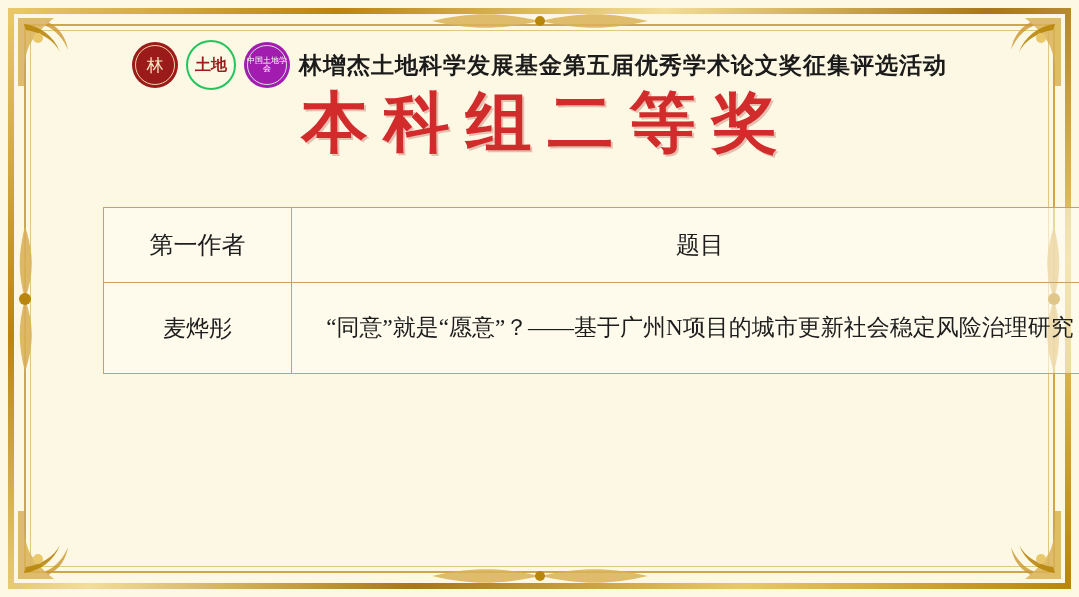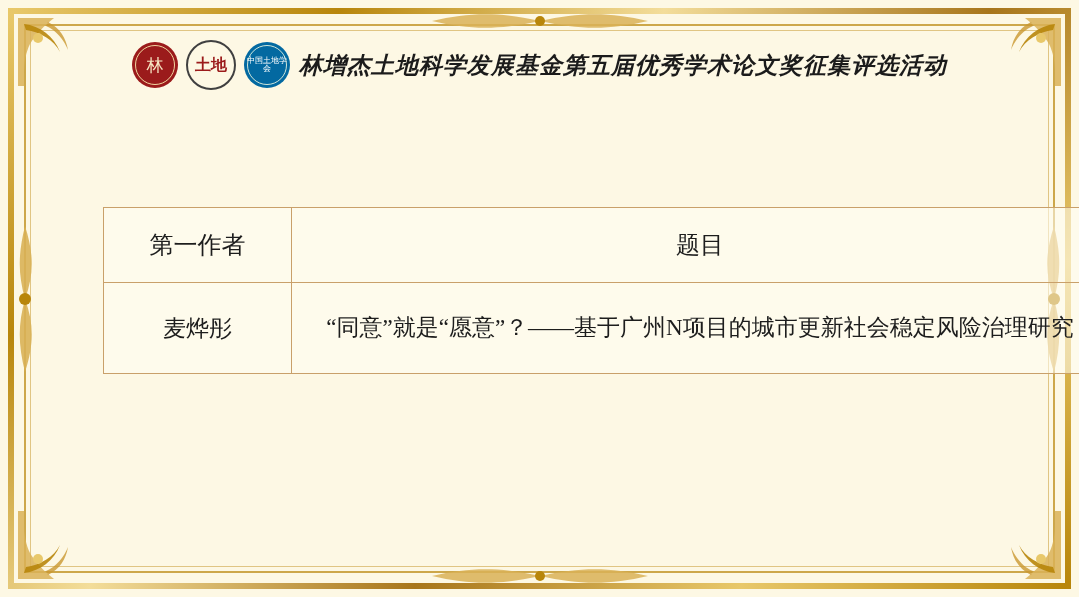--- a/index.html
+++ b/index.html
@@ -112,28 +112,28 @@
     border-radius: 50%;
     border: 1px solid #f0d6a0;
   }
   .logo-1 .glyph {
     color: #f7e7c4;
     font-size: 17px;
     font-family: "Liberation Serif", serif;
     line-height: 1;
     z-index: 2;
   }
-  .logo-2 { background: #fdf8e4; border: 2px solid #404040; }
+  .logo-2 { background: #fdf8e4; border: 2px solid #22c55e; }
   .logo-2 .glyph {
     color: #9b1b1b;
     font-size: 16px;
     font-weight: bold;
     font-family: "Liberation Serif", serif;
   }
-  .logo-3 { background: #0369a1; }
+  .logo-3 { background: #a21caf; }
   .logo-3::before {
     content: "";
     position: absolute;
     width: 38px; height: 38px;
     border-radius: 50%;
     border: 1px solid #cfe6d9;
   }
   .logo-3 .glyph {
     color: #ffffff;
     font-size: 8px;
@@ -143,21 +143,20 @@
     font-family: "Liberation Sans", sans-serif;
   }
 
   .org-title {
     font-family: "Liberation Serif", serif;
     font-size: 23px;
     font-weight: bold;
     color: #1b1b1b;
     letter-spacing: 1px;
     white-space: nowrap;
-    font-style: italic;
   }
 
   
   .award-title {
     position: absolute;
     top: 78px;
     left: 0;
     width: 100%;
     text-align: center;
     font-family: "Liberation Serif", serif;
@@ -281,20 +280,21 @@
       <div class="logo logo-2">
         <span class="glyph">土地</span>
       </div>
       <div class="logo logo-3">
         <span class="glyph">中国土地学会</span>
       </div>
     </div>
     <div class="org-title">林增杰土地科学发展基金第五届优秀学术论文奖征集评选活动</div>
   </div>
 
+  <div class="award-title">本科组二等奖</div>
 
   <div class="table-wrap">
     <table class="award-table">
       <colgroup>
         <col class="col-author">
         <col>
       </colgroup>
       <tbody>
         <tr class="row-head">
           <td>第一作者</td>

